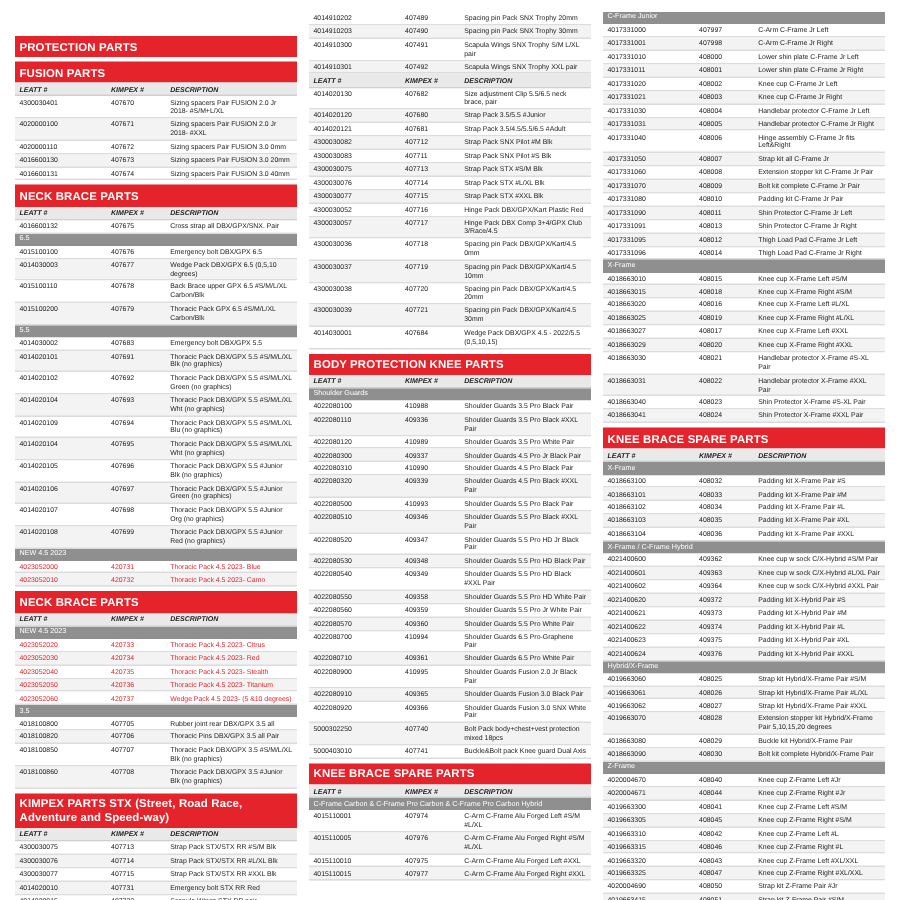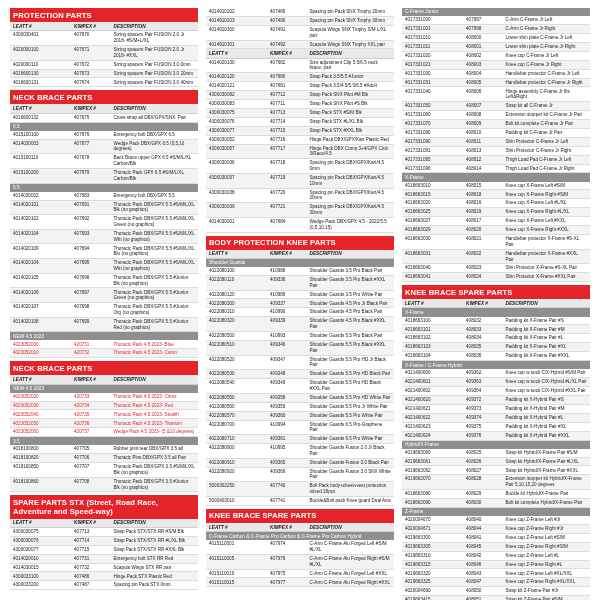--- a/index.html
+++ b/index.html
@@ -2,40 +2,41 @@
 <html><head>
 <meta charset="utf-8">
 <style>
   * { margin:0; padding:0; box-sizing:border-box; }
   html,body { width:600px; height:600px; overflow:hidden; background:#fff;
     font-family:"Liberation Sans", sans-serif; color:#1a1a1a; }
   .page { display:flex; gap:8px; padding:8px 10px; }
   .col { width:188px; flex:0 0 188px; }
   .h1 { background:#e4232b; color:#fff; font-weight:bold; font-size:7.6px;
     line-height:1.2; padding:2.5px 3px; margin-top:3px; letter-spacing:.1px; }
-  .h1:first-child { margin-top:0; }
+  .h1:first-child { margin-top:16px; }
   .colhead { display:flex; background:#e9e9e9; font-style:italic; font-weight:bold;
     font-size:4.7px; color:#222; border-bottom:1px solid #cfcfcf; }
   .sub { background:#8f8f8f; color:#fff; font-size:4.8px; padding:1.4px 3px;
     line-height:1.1; }
   .row { display:flex; font-size:4.6px; line-height:1.25;
     border-bottom:0.5px solid #dcdcdc; background:#fff; }
   .row.alt { background:#f3f3f3; }
   .row.redtxt { color:#e4232b; }
   .c1 { width:33%; padding:1.1px 2px 1.1px 3px; }
   .c2 { width:21%; padding:1.1px 2px; }
   .c3 { width:46%; padding:1.1px 3px 1.1px 2px; }
   .colhead .c1,.colhead .c2,.colhead .c3 { padding-top:1.6px; padding-bottom:1.6px; }
 </style>
 </head>
 <body>
 
 <div class="page">
     <div class="col">
       <div class="h1">PROTECTION PARTS</div>
+      <div class="h1">FUSION PARTS</div>
       <div class="colhead">
         <span class="c1">LEATT #</span>
         <span class="c2">KIMPEX #</span>
         <span class="c3">DESCRIPTION</span>
       </div>
       <div class="row">
         <span class="c1">4300030401</span>
         <span class="c2">407670</span>
         <span class="c3">Sizing spacers Pair FUSION 2.0 Jr 2018- #S/M+L/XL</span>
       </div>
@@ -199,21 +200,21 @@
       <div class="row">
         <span class="c1">4018100850</span>
         <span class="c2">407707</span>
         <span class="c3">Thoracic Pack DBX/GPX 3.5 #S/M/L/XL Blk (no graphics)</span>
       </div>
       <div class="row alt">
         <span class="c1">4018100860</span>
         <span class="c2">407708</span>
         <span class="c3">Thoracic Pack DBX/GPX 3.5 #Junior Blk (no graphics)</span>
       </div>
-      <div class="h1">SPARE PARTS STX (Street, Road Race, Adventure and Speed-way)</div>
+      <div class="h1">KIMPEX PARTS STX (Street, Road Race, Adventure and Speed-way)</div>
       <div class="colhead">
         <span class="c1">LEATT #</span>
         <span class="c2">KIMPEX #</span>
         <span class="c3">DESCRIPTION</span>
       </div>
       <div class="row">
         <span class="c1">4300030075</span>
         <span class="c2">407713</span>
         <span class="c3">Strap Pack STX/STX RR #S/M Blk</span>
       </div>

